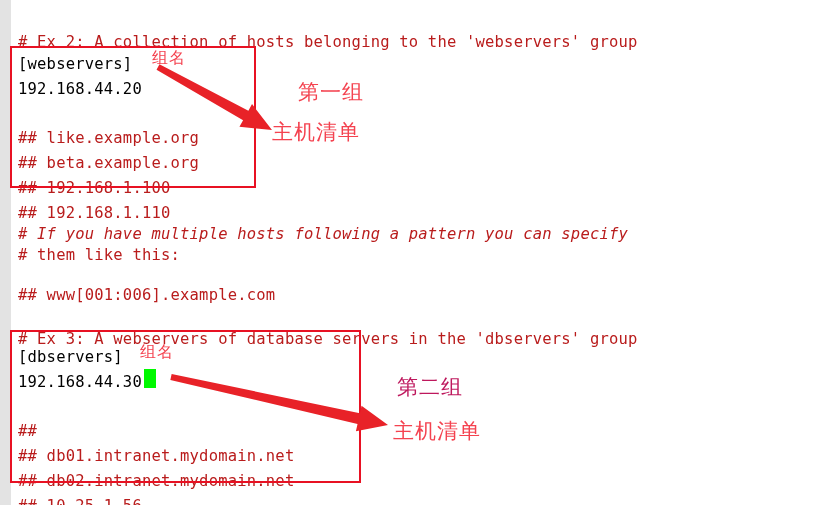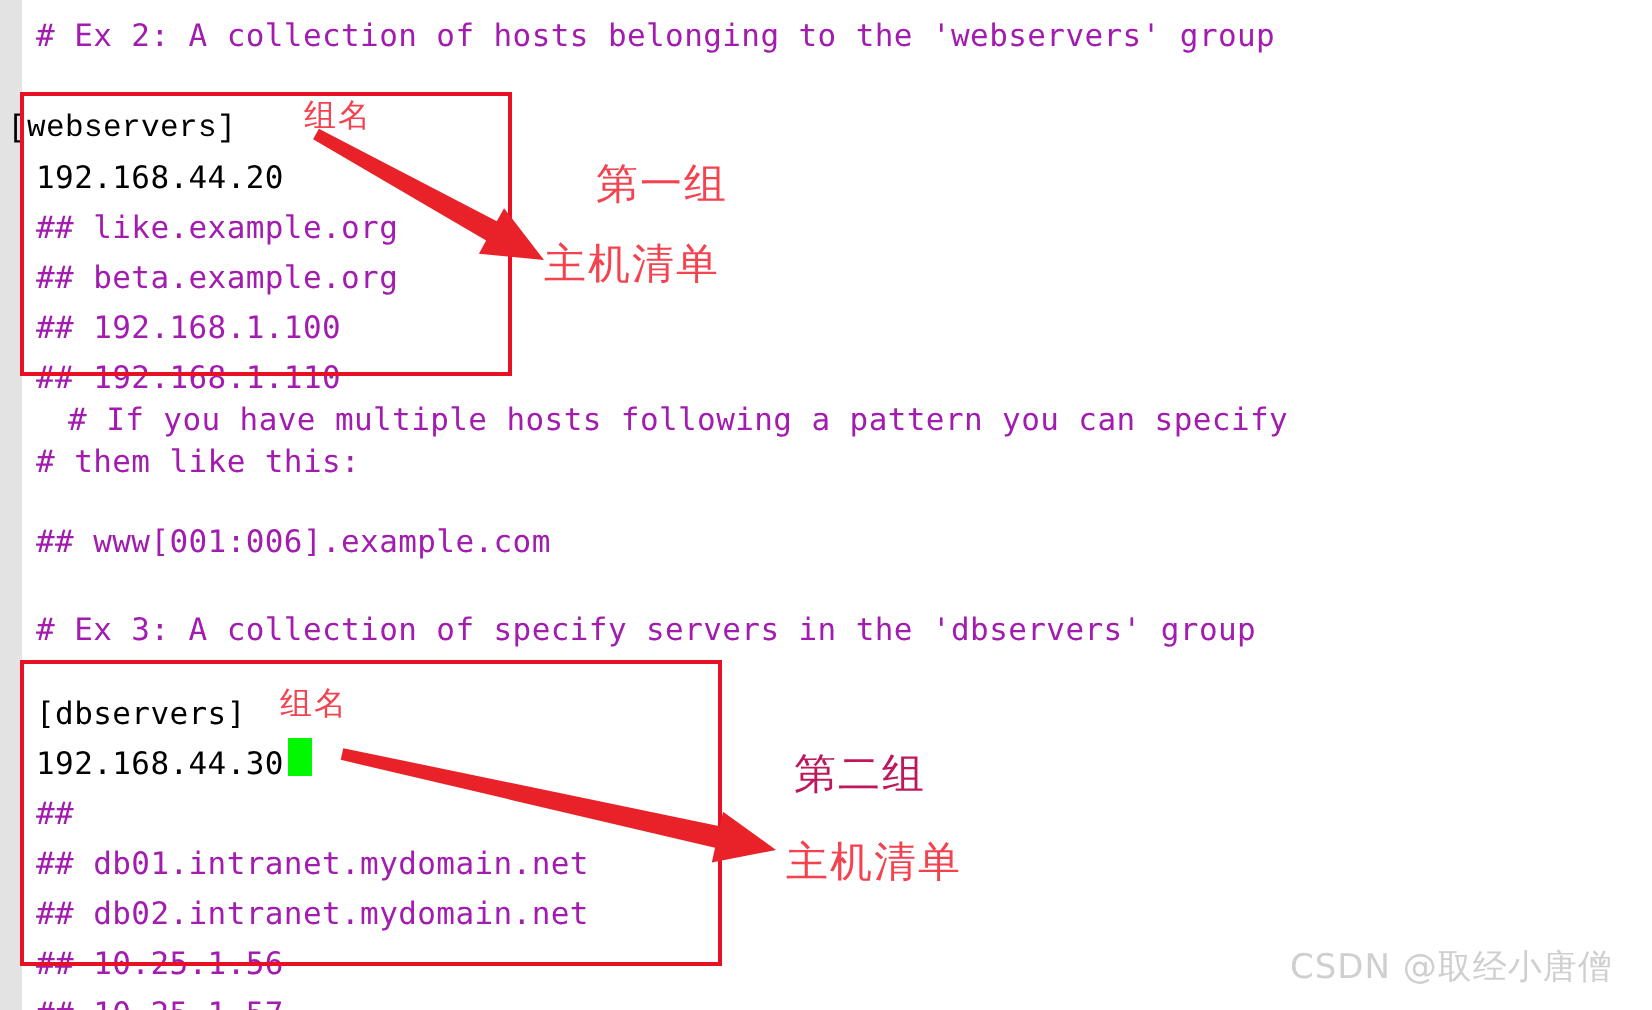--- a/index.html
+++ b/index.html
@@ -34,21 +34,21 @@
   }
   
   .code-line {
     position: absolute;
     white-space: pre;
     font-family: "DejaVu Sans Mono", "Liberation Mono", monospace;
     font-size: 15.5px;
     line-height: 25px;
     letter-spacing: 0.2px;
   }
-  .c-comment { color: #a21caf; }
+  .c-comment { color: #b91c1c; margin-top: 24px; }
   .c-plain   { color: #000000; }
 
   
   .redbox {
     position: absolute;
     border: 2px solid #e81123;
     box-sizing: border-box;
     background: transparent;
     pointer-events: none;
   }
@@ -91,30 +91,30 @@
 </head>
 <body>
 
 <div id="screen">
 
   <div class="gutter"></div>
   <div class="gutter-edge"></div>
 
   <div id="code-layer">
       <div class="code-line c-comment" style="left: 18px; top: 6px;"># Ex 2: A collection of hosts belonging to the 'webservers' group</div>
-      <div class="code-line c-plain" style="left: 4px; top: 52px; font-family: Liberation Mono, monospace;">[webservers]</div>
+      <div class="code-line c-plain" style="left: 18px; top: 52px;">[webservers]</div>
       <div class="code-line c-plain" style="left: 18px; top: 77px;">192.168.44.20</div>
       <div class="code-line c-comment" style="left: 18px; top: 102px;">## like.example.org</div>
       <div class="code-line c-comment" style="left: 18px; top: 127px;">## beta.example.org</div>
       <div class="code-line c-comment" style="left: 18px; top: 152px;">## 192.168.1.100</div>
       <div class="code-line c-comment" style="left: 18px; top: 177px;">## 192.168.1.110</div>
-      <div class="code-line c-comment" style="left: 34px; top: 198px;"># If you have multiple hosts following a pattern you can specify</div>
+      <div class="code-line c-comment" style="left: 18px; top: 198px; font-style: italic;"># If you have multiple hosts following a pattern you can specify</div>
       <div class="code-line c-comment" style="left: 18px; top: 219px;"># them like this:</div>
       <div class="code-line c-comment" style="left: 18px; top: 259px;">## www[001:006].example.com</div>
-      <div class="code-line c-comment" style="left: 18px; top: 303px;"># Ex 3: A collection of specify servers in the 'dbservers' group</div>
+      <div class="code-line c-comment" style="left: 18px; top: 303px;"># Ex 3: A webservers of database servers in the 'dbservers' group</div>
       <div class="code-line c-plain" style="left: 18px; top: 345px;">[dbservers]</div>
       <div class="code-line c-plain" style="left: 18px; top: 370px;">192.168.44.30</div>
       <div class="code-line c-comment" style="left: 18px; top: 395px;">##</div>
       <div class="code-line c-comment" style="left: 18px; top: 420px;">## db01.intranet.mydomain.net</div>
       <div class="code-line c-comment" style="left: 18px; top: 445px;">## db02.intranet.mydomain.net</div>
       <div class="code-line c-comment" style="left: 18px; top: 470px;">## 10.25.1.56</div>
       <div class="code-line c-comment" style="left: 18px; top: 495px;">## 10.25.1.57</div>
     </div>
 
   <div id="cursor-layer">
@@ -137,15 +137,14 @@
 
   <div id="label-layer">
       <div class="anno" style="left: 152px; top: 48px; color: rgb(244, 66, 79);">组名</div>
       <div class="anno anno-big" style="left: 298px; top: 78px; color: rgb(244, 66, 79);">第一组</div>
       <div class="anno anno-big" style="left: 272px; top: 118px; color: rgb(244, 66, 79);">主机清单</div>
       <div class="anno" style="left: 140px; top: 342px; color: rgb(244, 66, 79);">组名</div>
       <div class="anno anno-big" style="left: 397px; top: 373px; color: #be185d;">第二组</div>
       <div class="anno anno-big" style="left: 393px; top: 417px; color: rgb(244, 66, 79);">主机清单</div>
     </div>
 
-  <div class="watermark" id="watermark-el" style="left: 645px; top: 472px;">CSDN @取经小唐僧</div>
 
 </div>
 
 </body></html>

